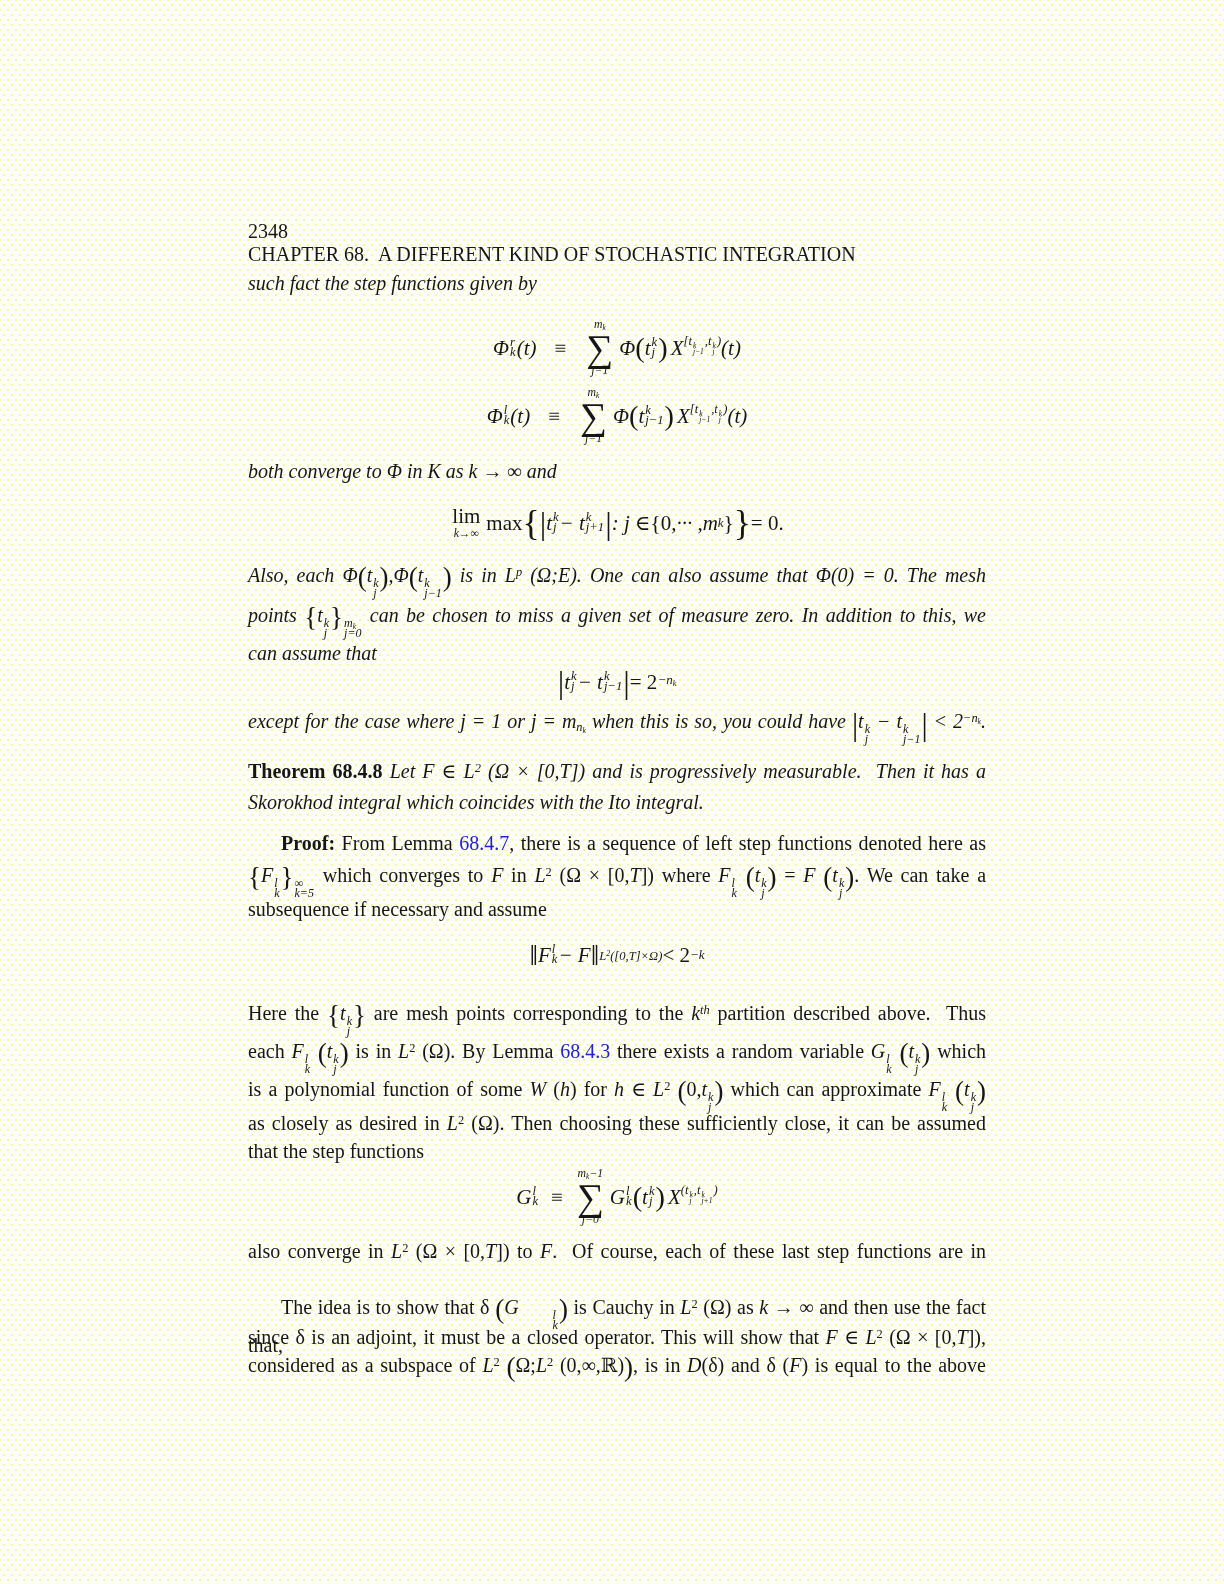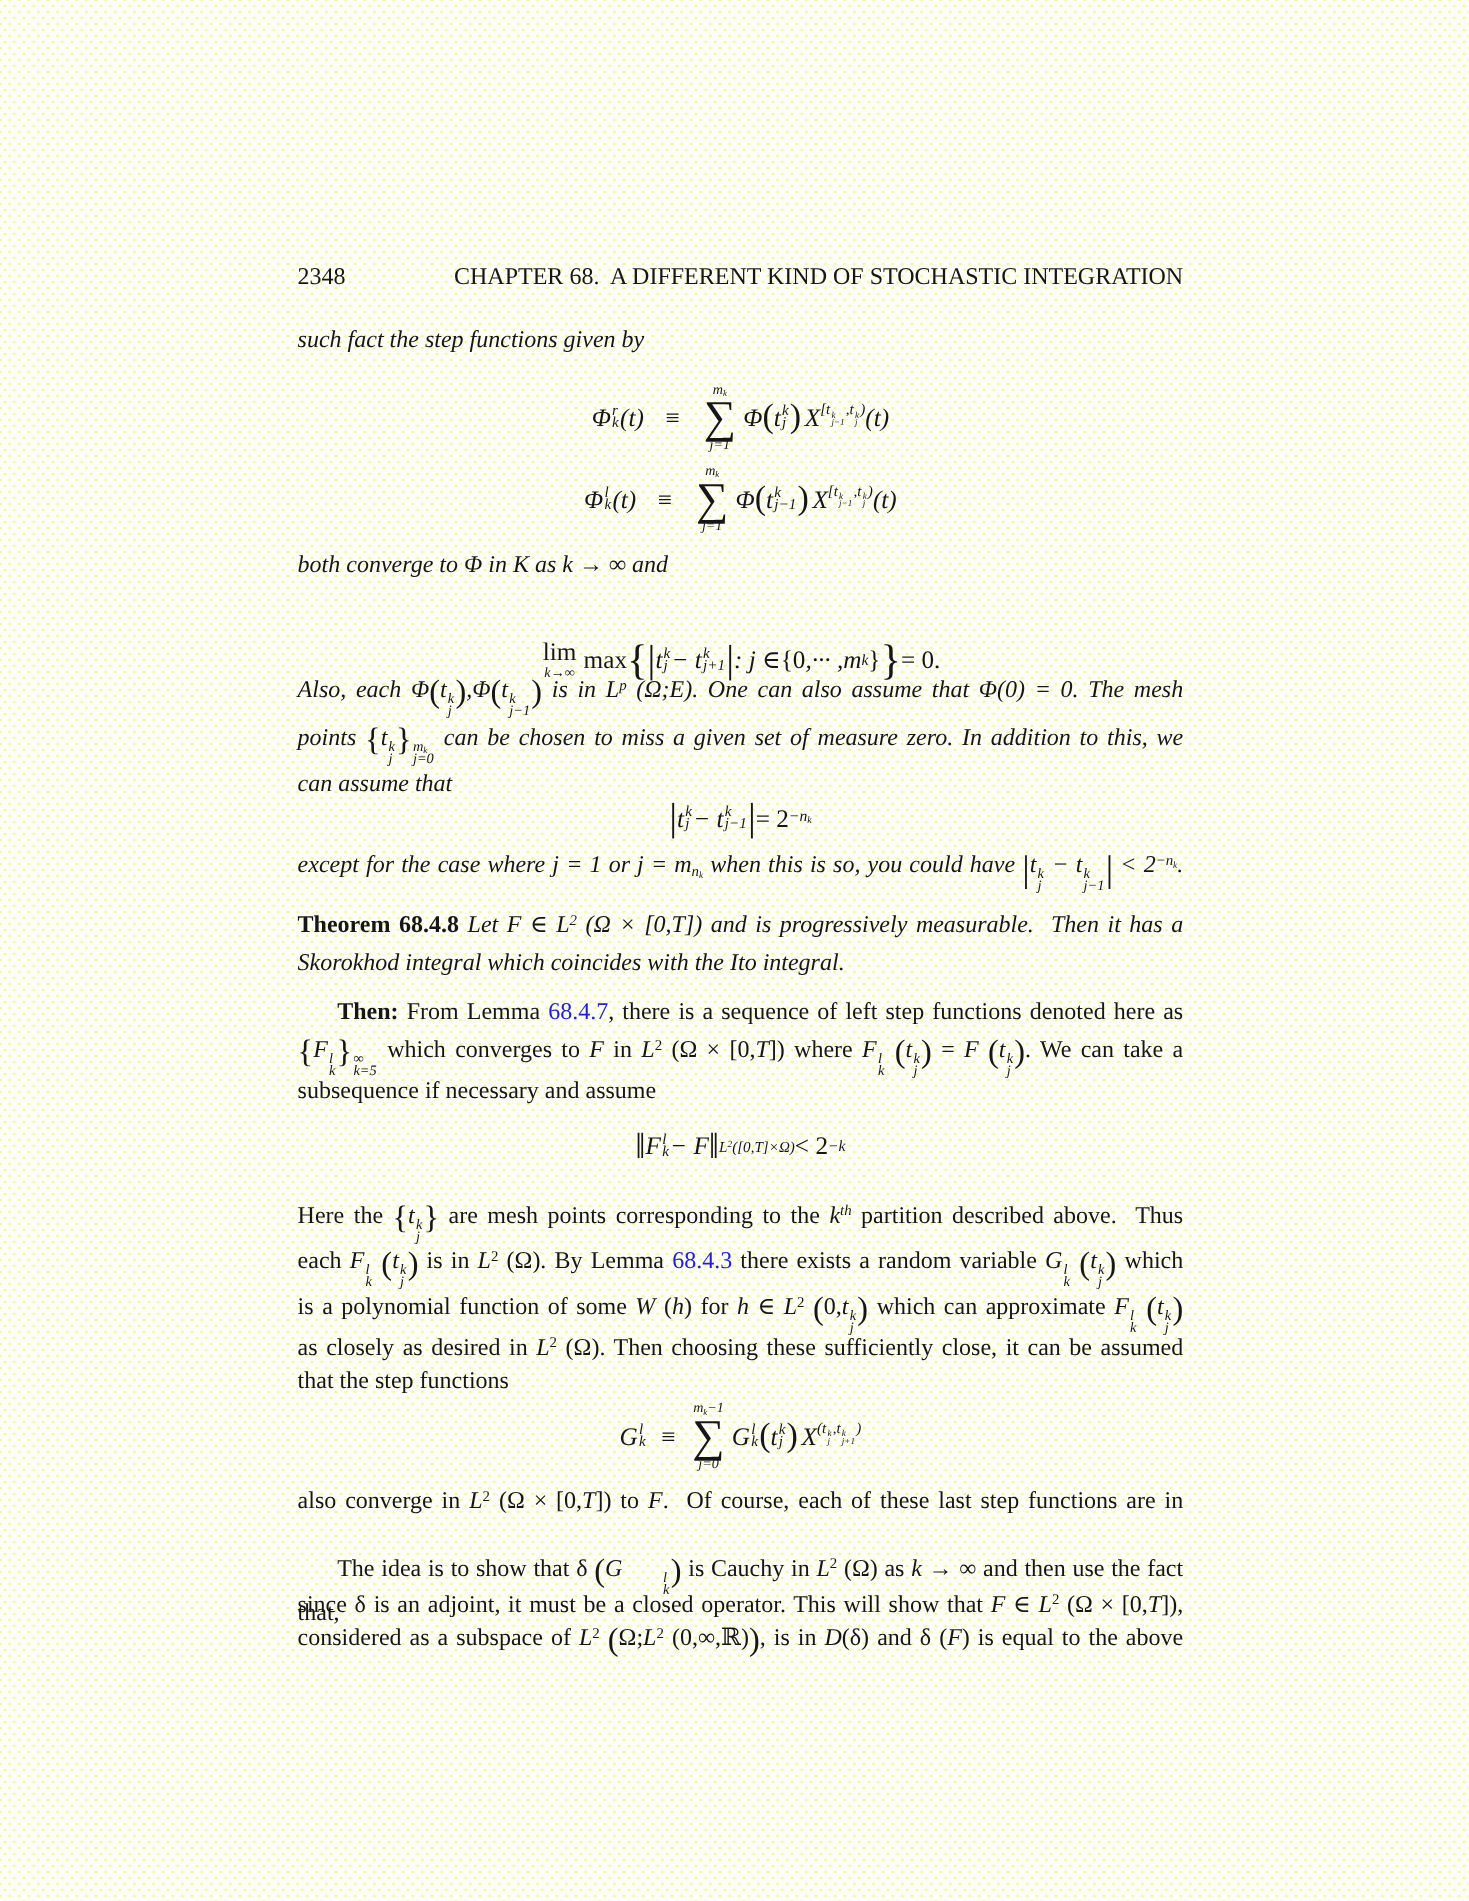--- a/index.html
+++ b/index.html
@@ -14,20 +14,21 @@
     background-image:
       radial-gradient(circle, var(--dot,#f6f69a) 1px, rgba(255,255,255,0) 1.4px),
       radial-gradient(circle, var(--dot,#f6f69a) 1px, rgba(255,255,255,0) 1.4px);
     background-size:8px 10px, 8px 10px;
     background-position:0 0, 4px 5px;
   }
   .hdr{
     position:absolute;left:248px;top:220px;width:738px;
     display:flex;justify-content:space-between;align-items:baseline;
     font-size:20px;
+    flex-direction:column;
   }
   .line{
     position:absolute;left:248px;width:738px;
     font-size:20px;line-height:30px;white-space:normal;
   }
   .it{font-style:italic;}
   .up{font-style:normal;font-family:Liberation Serif, serif;}
   .just{text-align:justify;text-align-last:justify;}
   .indent{text-indent:33px;}
   .eq{
@@ -105,21 +106,21 @@
       </span><span class="bp1">)</span> <span class="sx">X</span><sub class="xsub">[t<span class="ss">
           <span class="u">k</span>
           <span class="d">j−1</span>
         </span>,t<span class="ss">
           <span class="u">k</span>
           <span class="d">j</span>
         </span>)</sub> (t)</div>
 
   <div class="line it" style="top:456px">both converge to Φ in K as k → ∞ and</div>
 
-  <div class="eq" style="top:519px;height:62px"><span class="msum">
+  <div class="eq" style="top:492px;height:62px"><span class="msum">
         <span class="oplim">lim</span>
         <span class="lim">k→∞</span>
       </span><span class="rm">max</span> <span class="bp2">{</span><span class="bv">|</span>t<span class="ss">
         <span class="u">k</span>
         <span class="d">j</span>
       </span> − t<span class="ss">
         <span class="u">k</span>
         <span class="d">j+1</span>
       </span><span class="bv">|</span> : j ∈ <span class="rm">{</span><span class="rm">0</span>,··· ,m<sub>k</sub><span class="rm">}</span><span class="bp2">}</span> <span class="rm">= 0.</span></div>
 
@@ -151,21 +152,21 @@
         <span class="u">k</span>
         <span class="d">j</span>
       </span> − t<span class="ss">
         <span class="u">k</span>
         <span class="d">j−1</span>
       </span><span class="bv">|</span> &lt; 2<sup>−n<sub>k</sub></sup>.</div>
 
   <div class="line it just" style="top:756px"><b class="up">Theorem 68.4.8</b> Let F ∈ L<sup>2</sup> (Ω × [0,T]) and is progressively measurable.&nbsp; Then it has a</div>
   <div class="line it" style="top:787px">Skorokhod integral which coincides with the Ito integral.</div>
 
-  <div class="line just indent" style="top:828px"><b>Then:</b> From Lemma <a class="lnk">68.4.7</a>, there is a sequence of left step functions denoted here as</div>
+  <div class="line just indent" style="top:828px"><b>Proof:</b> From Lemma <a class="lnk">68.4.7</a>, there is a sequence of left step functions denoted here as</div>
   <div class="line just" style="top:858px;line-height:34px"><span class="bp1">{</span><i>F</i><span class="ss">
         <span class="u">l</span>
         <span class="d">k</span>
       </span><span class="bp1">}</span><span class="ss">
         <span class="u">∞</span>
         <span class="d">k=5</span>
       </span> which converges to <i>F</i> in <i>L</i><sup>2</sup> (Ω × [0,<i>T</i>]) where <i>F</i><span class="ss">
         <span class="u">l</span>
         <span class="d">k</span>
       </span> <span class="bp1">(</span><i>t</i><span class="ss">

